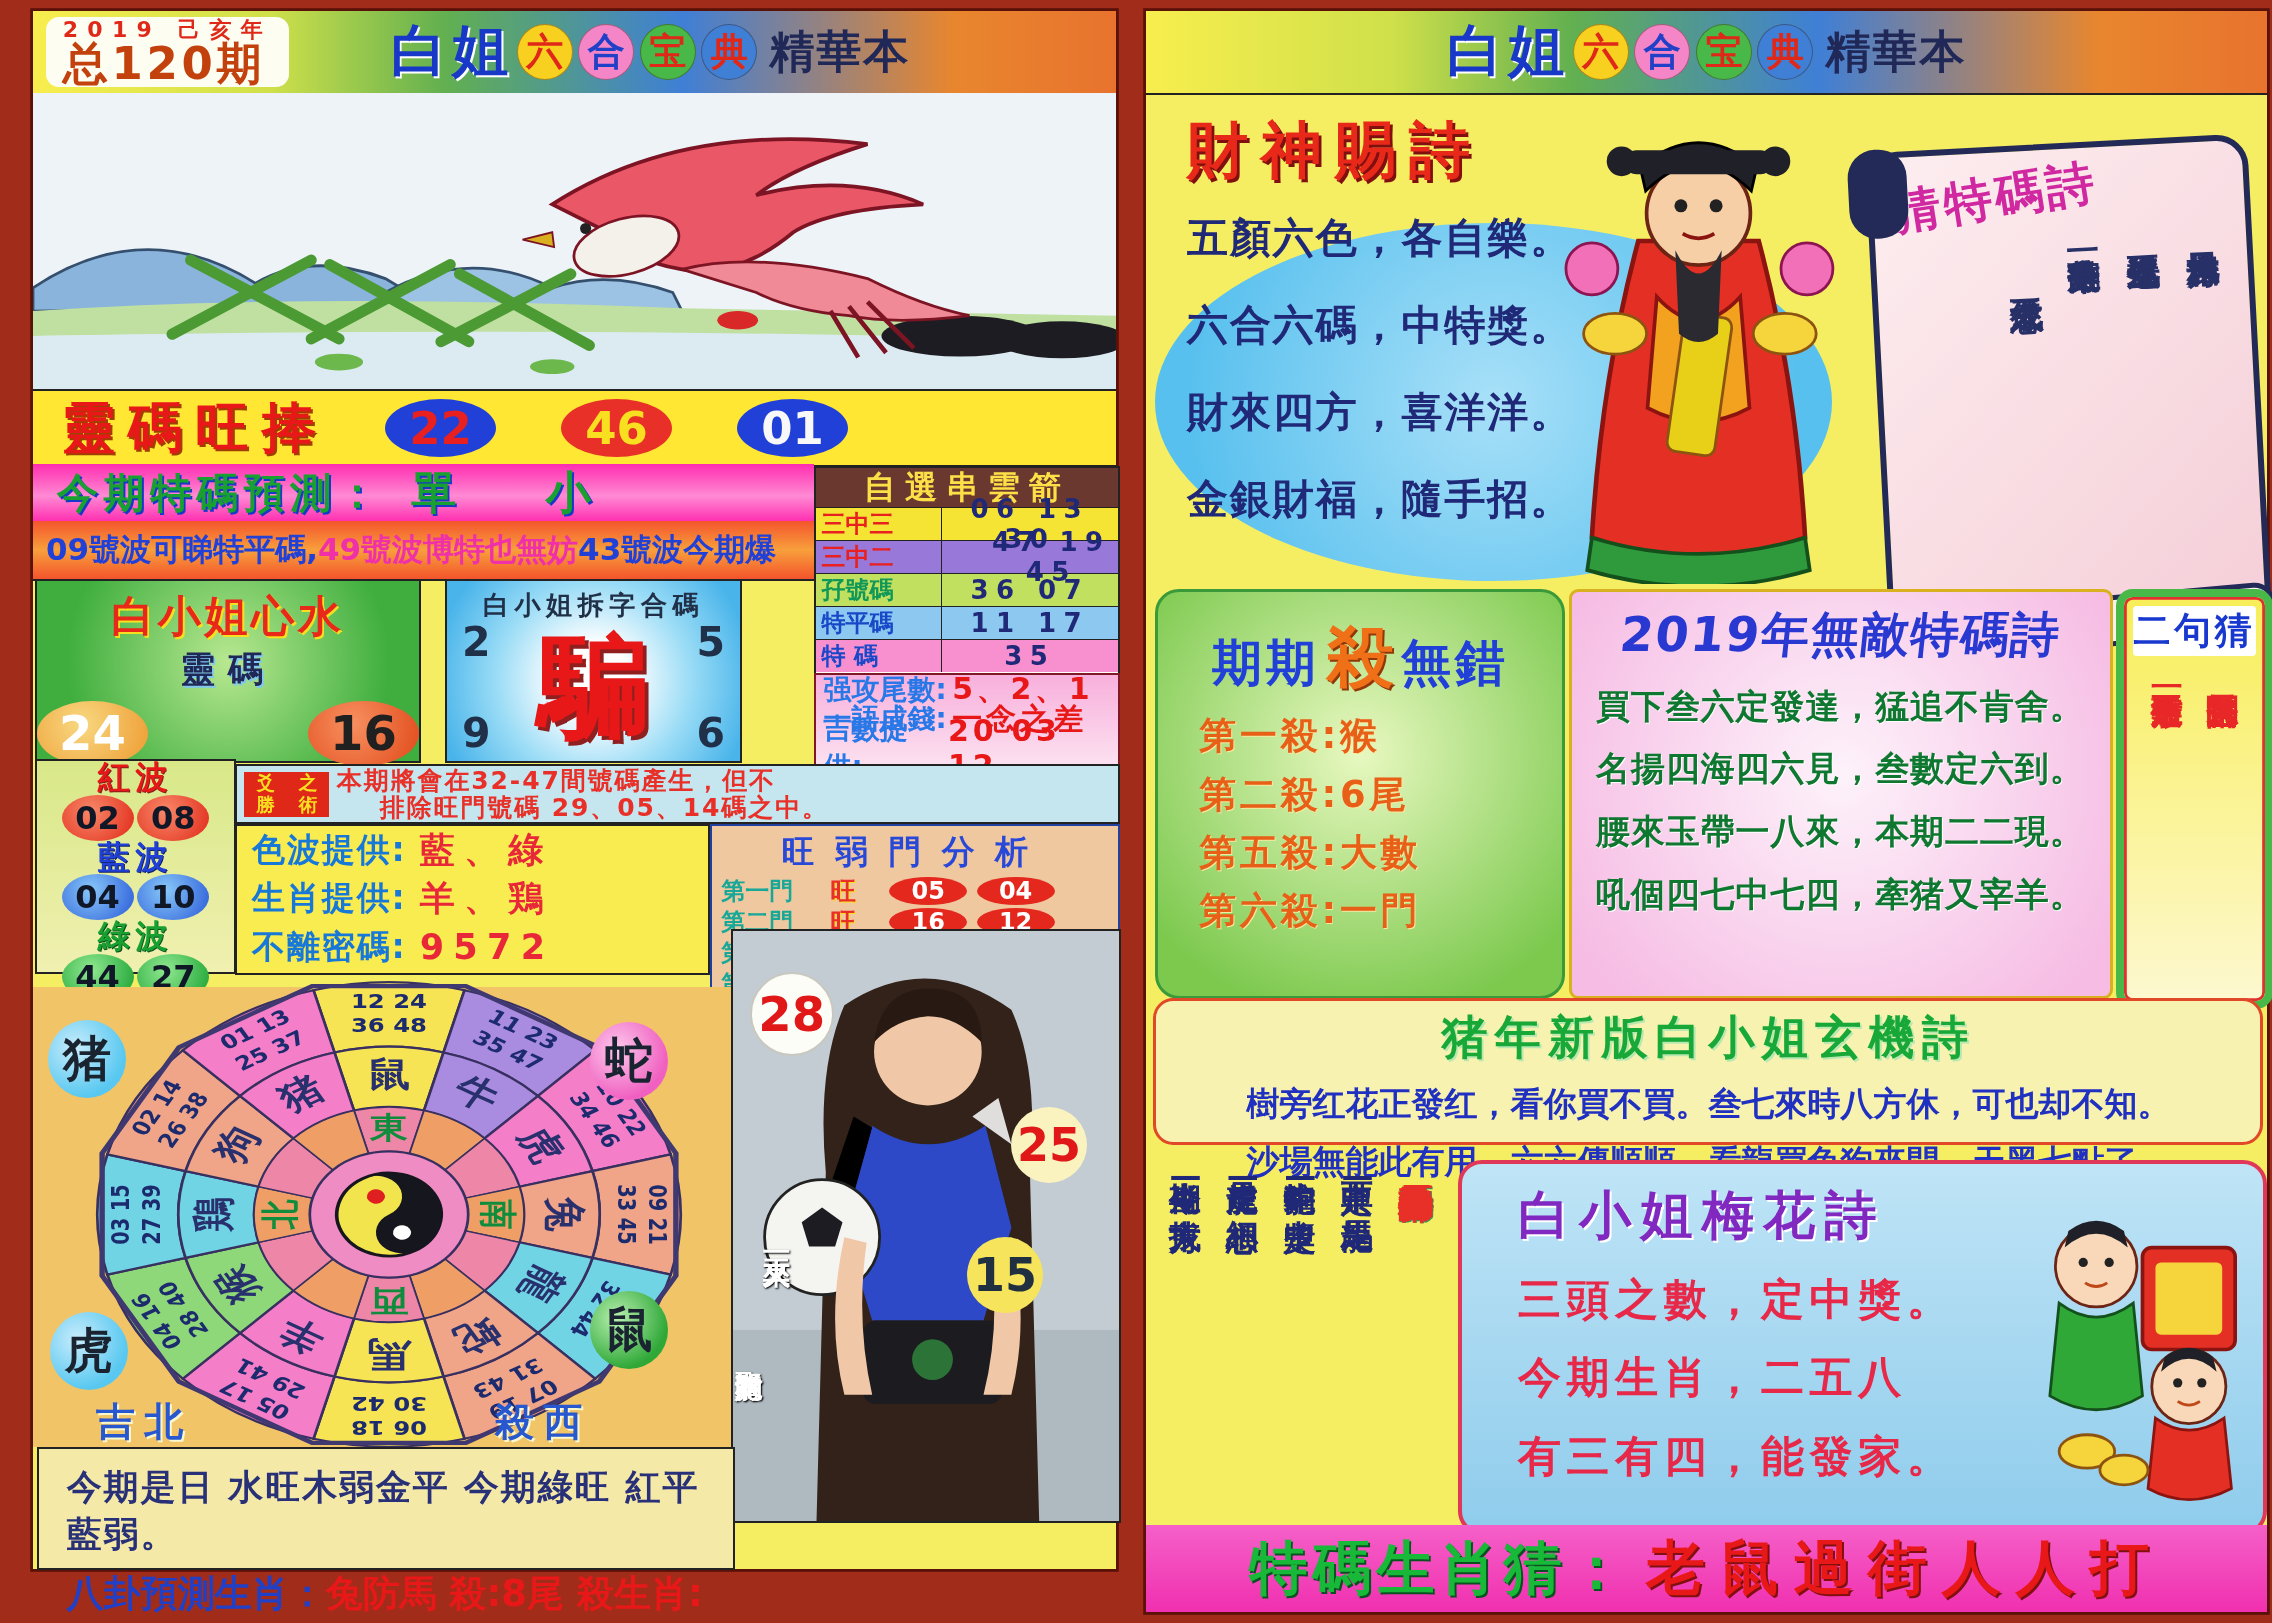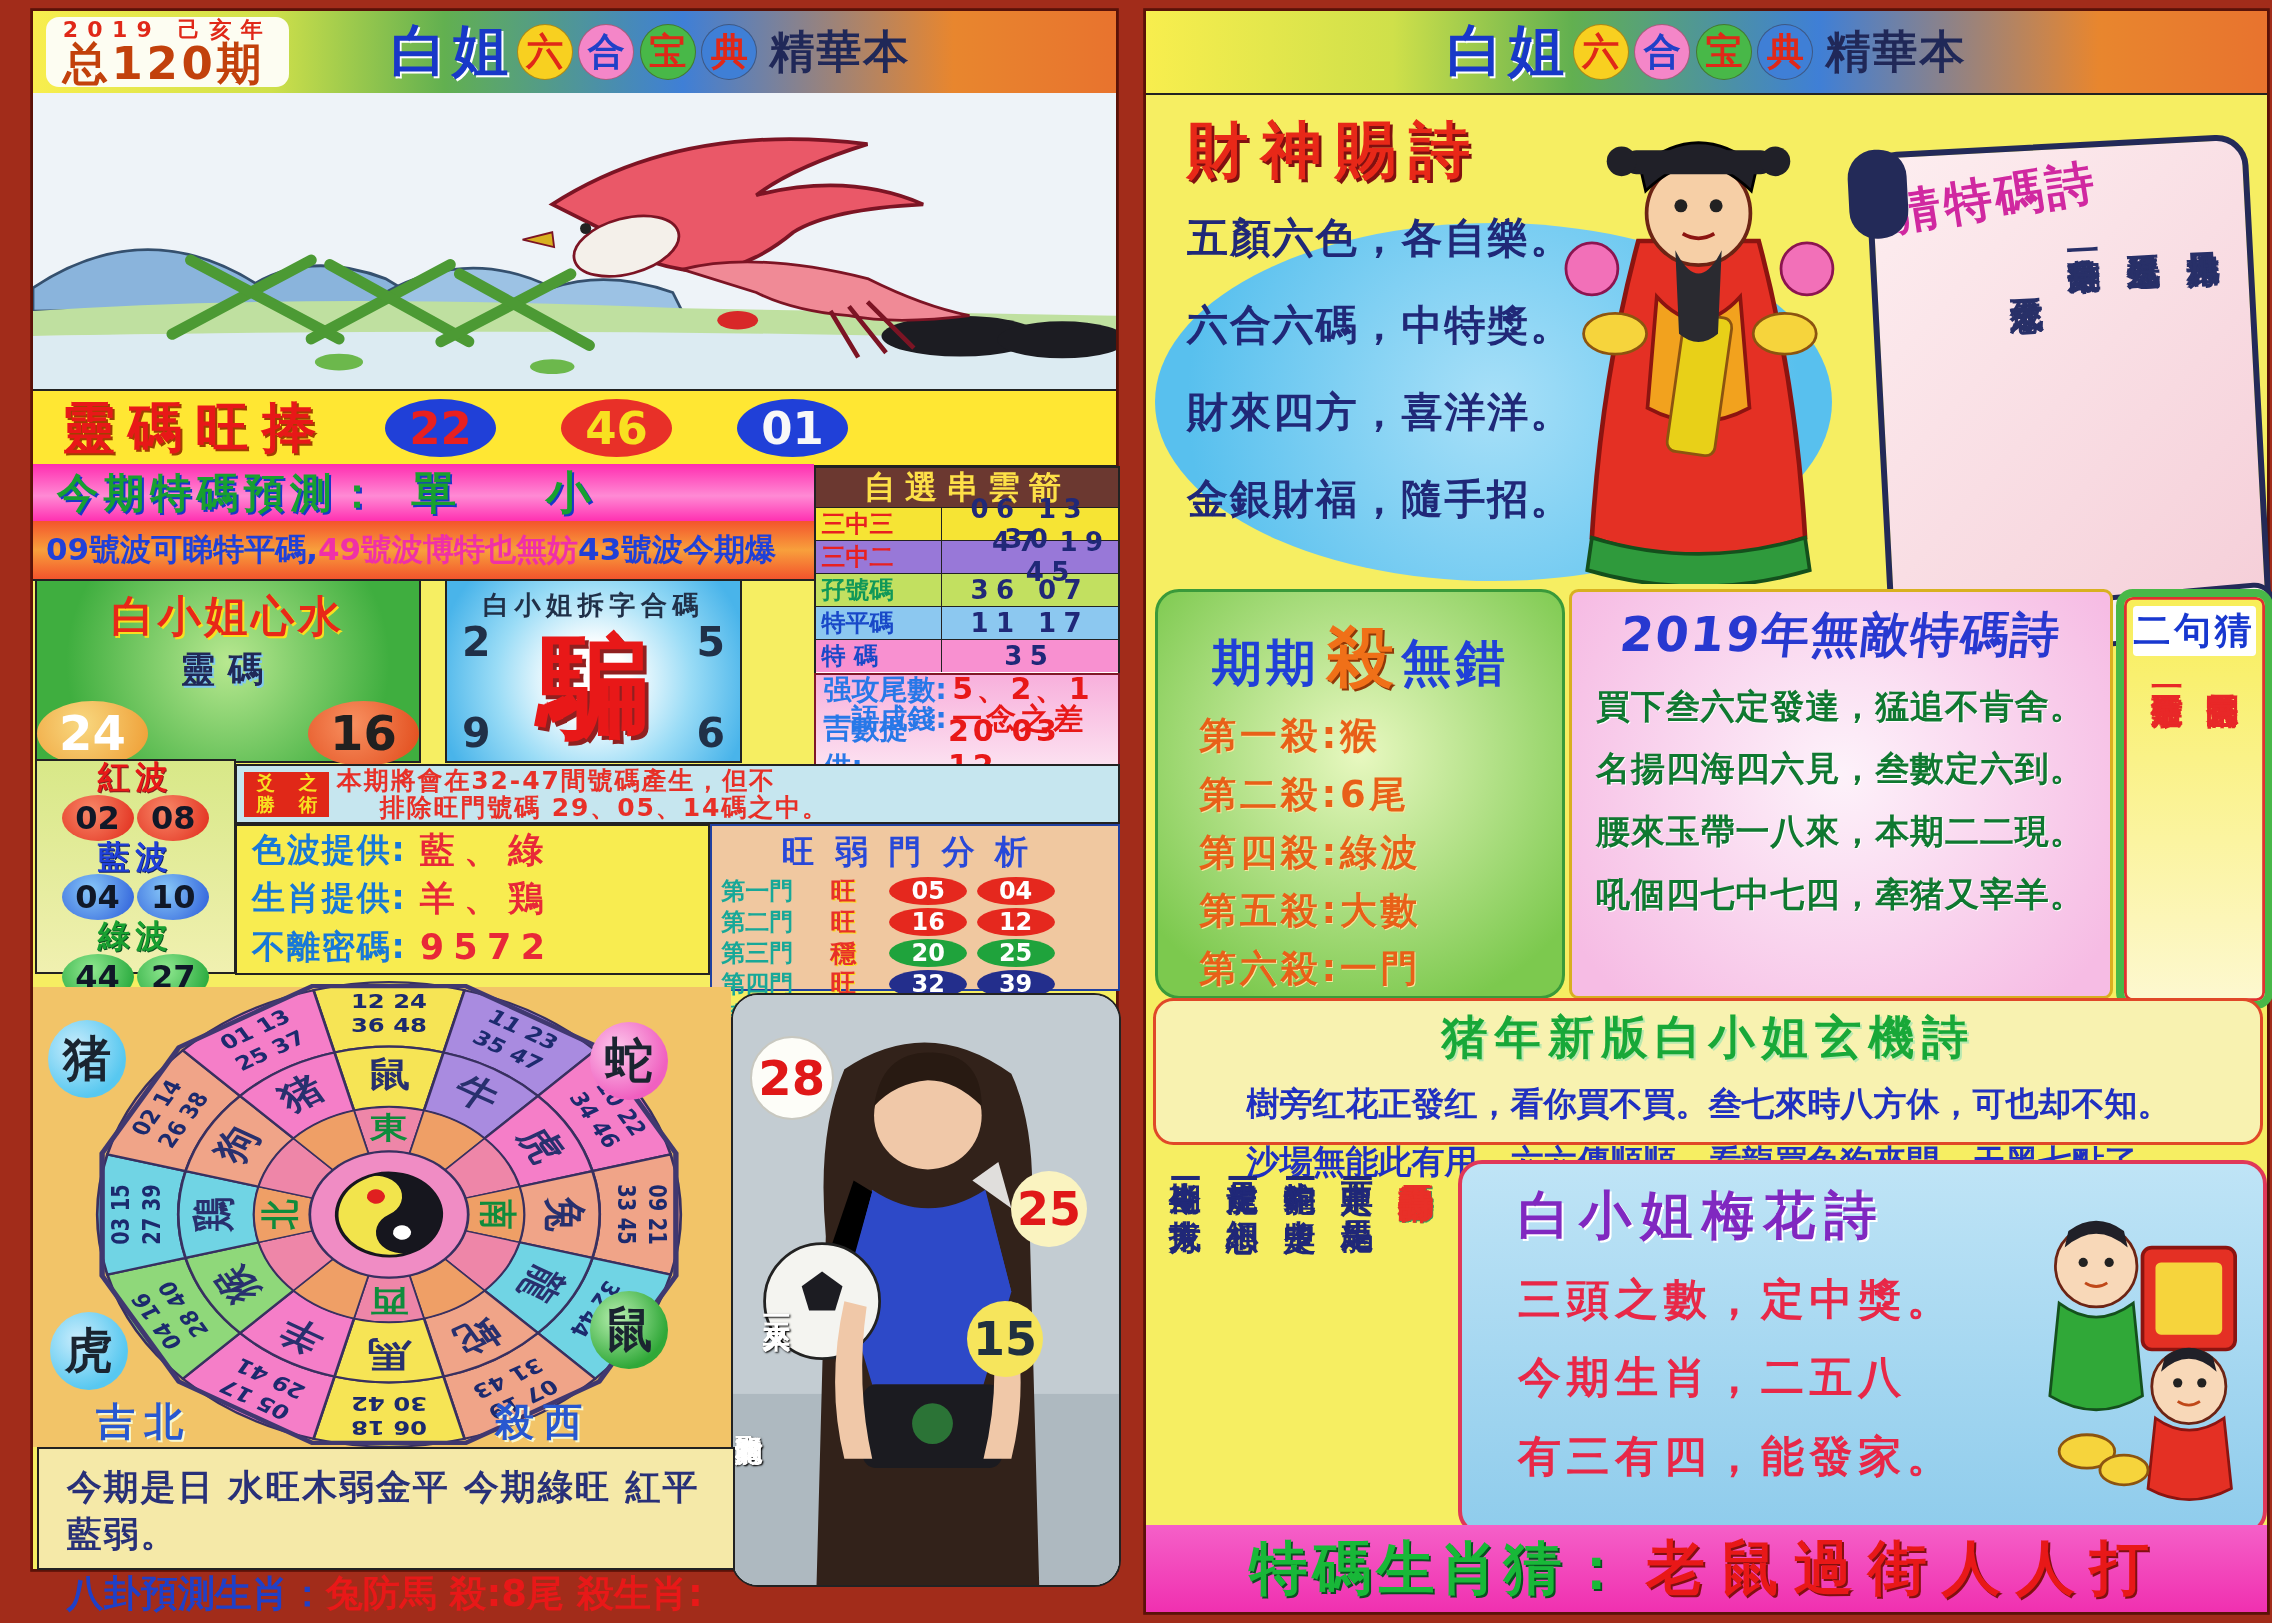--- a/index.html
+++ b/index.html
@@ -407,21 +407,21 @@
           <polygon points="244.58971511616812,11.24447732460743 415.4102848838319,11.24447732460743 563.3452377915607,96.65476220843934 648.7555226753925,244.58971511616815 648.7555226753925,415.4102848838319 563.3452377915607,563.3452377915606 415.4102848838319,648.7555226753925 244.58971511616812,648.7555226753925 96.65476220843934,563.3452377915607 11.244477324607487,415.41028488383193 11.24447732460743,244.5897151161683 96.65476220843925,96.65476220843934" fill="none" stroke="#403870" stroke-width="6"></polygon>
         </svg>
       <div class="abs badge bd-blue" style="left:15px;top:33px;width:78px;height:78px;">猪</div>
       <div class="abs badge bd-pink" style="left:557px;top:35px;width:78px;height:78px;">蛇</div>
       <div class="abs badge bd-blue" style="left:16.7px;top:325px;width:78px;height:78px;">虎</div>
       <div class="abs badge bd-green" style="left:557px;top:304px;width:78px;height:78px;">鼠</div>
       <div class="abs corner-label" style="left:63px;top:408px;">吉北</div>
       <div class="abs corner-label" style="left:462px;top:408px;">殺西</div>
     </div>
 
-    <div class="abs photo" style="left:698px;top:982px;width:386px;height:590px;border-radius:27px;">
+    <div class="abs photo" style="left:698px;top:918px;width:386px;height:590px;">
       <svg width="386" height="590" viewBox="0 0 416 636">
         <rect width="416" height="636" fill="#c3ccd2"></rect>
         <rect y="430" width="416" height="206" fill="#aeb9c0"></rect>
         <path d="M120,80 Q210,20 300,85 Q330,150 320,260 L330,636 L90,636 L100,260 Q90,150 120,80 Z" fill="#32221a"></path>
         <circle cx="210" cy="130" r="58" fill="#f0c8a8"></circle>
         <path d="M152,120 Q160,60 215,62 Q268,64 268,120 Q240,92 210,92 Q175,95 152,120 Z" fill="#281a12"></path>
         <path d="M150,210 Q210,250 272,210 L300,320 Q210,360 120,320 Z" fill="#2d49c8"></path>
         <path d="M150,212 L122,318 L96,300 L130,200 Z" fill="#3places2"></path>
         <path d="M150,212 L120,320 L150,420 L270,420 L300,320 L272,212 Q210,250 150,212 Z" fill="#2d49c8"></path>
         <path d="M258,200 L300,230 L286,180 Z" fill="#fff" opacity="0.85"></path>
@@ -503,21 +503,20 @@
     </div>
 
     <div class="abs sha" style="left:9.3px;top:578px;width:404px;height:404px;">
       <div class="sha-title">
         <span class="sha-a">期期</span>
         <span class="sha-b">殺</span>
         <span class="sha-c">無錯</span>
       </div>
       <div class="sha-row">第一殺:猴</div>
       <div class="sha-row">第二殺:6尾</div>
-      <div class="sha-row">第四殺:綠波</div>
       <div class="sha-row">第五殺:大數</div>
       <div class="sha-row">第六殺:一門</div>
     </div>
 
     <div class="abs wudi" style="left:423px;top:578px;width:538px;height:404px;">
       <div class="wudi-title">2019年無敵特碼詩</div>
       <div class="wudi-line">買下叁六定發達，猛追不肯舍。</div>
       <div class="wudi-line">名揚四海四六見，叁數定六到。</div>
       <div class="wudi-line">腰來玉帶一八來，本期二二現。</div>
       <div class="wudi-line">吼個四七中七四，牽猪又宰羊。</div>

